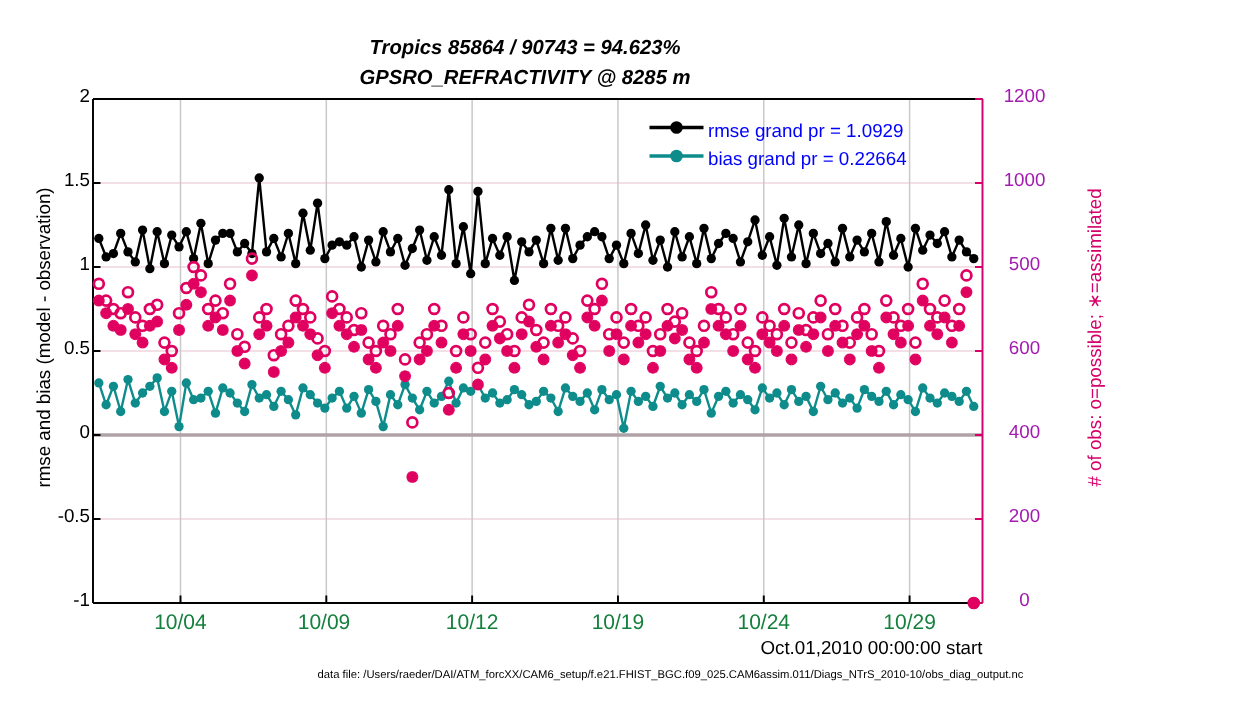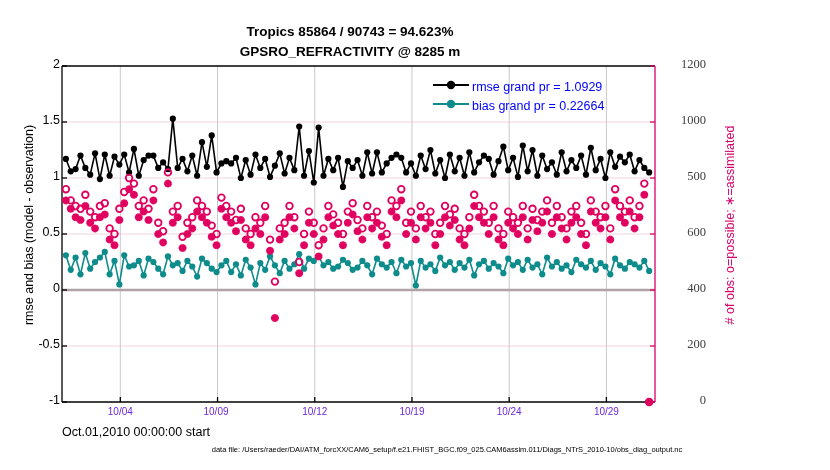--- a/index.html
+++ b/index.html
@@ -25,21 +25,21 @@
     left: 0;
     top: 22px;
     width: 700px;
     text-align: center;
     font-size: 13.5px;
     font-weight: bold;
     color: #000000;
     line-height: 20px;
     letter-spacing: 0px;
   }
-  .title-line { display: block; }
+  .title-line { display: block; font-style: italic; }
 
   .ylabel-left {
     position: absolute;
     transform: rotate(-90deg);
     transform-origin: left top;
     left: 22px;
     top: 390px;
     width: 330px;
     text-align: center;
     font-size: 12.5px;
@@ -56,21 +56,21 @@
     text-align: center;
     font-size: 12.5px;
     color: #D6006A;
     white-space: nowrap;
   }
   .xlabel {
     position: absolute;
     left: 62px;
     top: 425px;
     width: 593px;
-    text-align: left;
+    text-align: right;
     font-size: 12.5px;
     color: #000000;
     white-space: nowrap;
   }
   .footer {
     position: absolute;
     left: 0;
     top: 445px;
     width: 830px;
     text-align: center;
@@ -85,32 +85,31 @@
     width: 40px;
     text-align: right;
     font-size: 12.5px;
     color: #000000;
     transform: translateY(-9px);
   }
   .ytick-right {
     position: absolute;
     left: 0;
     width: 46px;
-    text-align: right;
+    text-align: center;
     font-size: 12.5px;
-    color: #404040;
+    color: #a21caf;
     transform: translateY(-9px);
-    font-family: Liberation Serif, serif;
   }
   .xtick {
     position: absolute;
     width: 70px;
     text-align: center;
-    font-size: 10px;
-    color: #6d28d9;
+    font-size: 14px;
+    color: #15803d;
     top: 406px;
     transform: translateX(-35px);
   }
   .tickcol-left { position: absolute; left: 12px; top: 0; width: 48px; height: 470px; }
   .tickcol-right { position: absolute; left: 660px; top: 0; width: 60px; height: 470px; }
   .legend {
     position: absolute;
     left: 432px;
     top: 78px;
     font-size: 12.5px;

